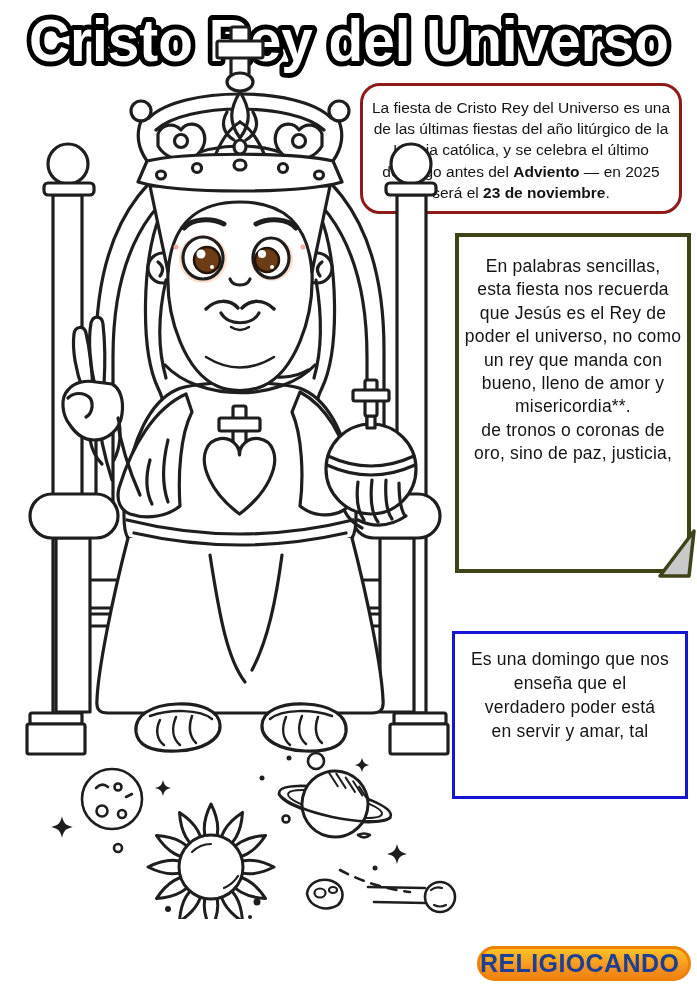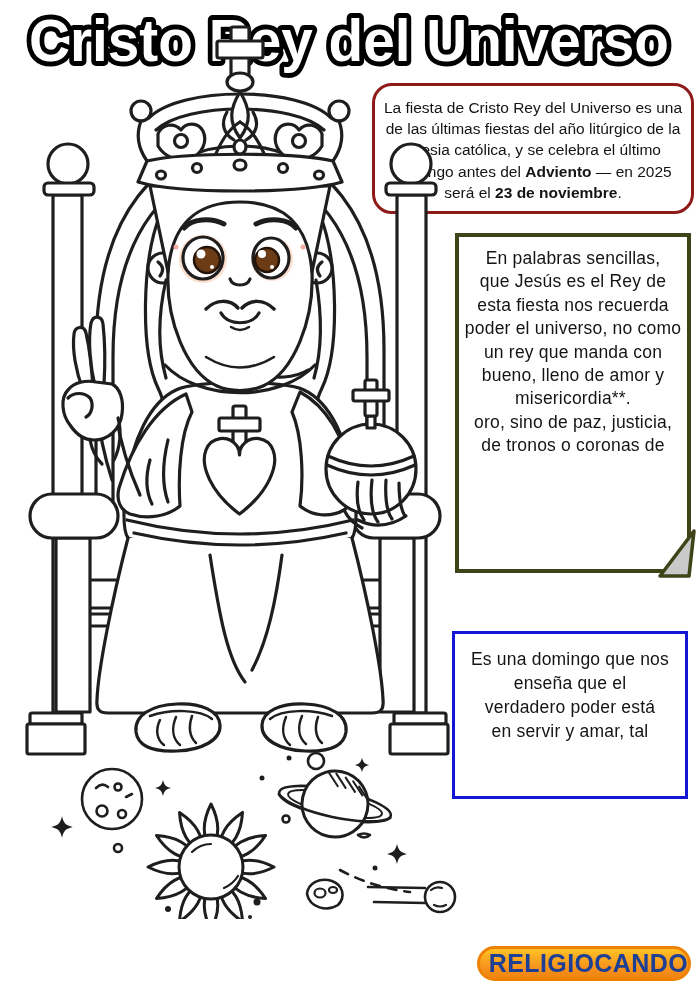--- a/index.html
+++ b/index.html
@@ -7,32 +7,32 @@
     position:relative;width:697px;height:999px;background:#ffffff;
     font-family:"Liberation Sans",sans-serif;color:#161616;overflow:hidden;
     outline:1px solid #e4e4e4;
   }
   .abs{position:absolute;}
   
   #title-svg{left:0;top:4;width:697px;height:82px;}
   
   .box{position:absolute;background:#fff;box-sizing:border-box;text-align:center;color:#141414;}
   .box .ln{white-space:nowrap;}
-  #box-feast{left:372px;top:83px;width:322px;height:131px;border:3px solid #8e1a1a;
+  #box-feast{left:360px;top:83px;width:322px;height:131px;border:3px solid #8e1a1a;
     border-radius:20px;font-size:15.5px;line-height:21.2px;padding-top:11px;}
   #box-meaning{left:455px;top:233px;width:236px;height:340px;border:4px solid #3f4418;
-    font-size:17.5px;line-height:23.4px;padding-top:10px;letter-spacing:0.2px;}
+    font-size:17.5px;line-height:23.4px;padding-top:18px;letter-spacing:0.2px;}
   #box-lesson{left:452px;top:631px;width:236px;height:168px;border:3px solid #1515d6;
     font-size:17.5px;line-height:24px;padding-top:13px;letter-spacing:0.2px;}
   .b{font-weight:bold;margin-top:48px;}
   #fold-svg{left:652px;top:526px;width:48px;height:54px;}
   
   #logo{left:477px;top:946px;width:214px;height:35px;border-radius:23px;
     background:linear-gradient(180deg,#ffc124 0%,#f7941d 62%,#ef8410 100%);
-    border:3px solid #ee8200;box-sizing:border-box;display:flex;align-items:center;justify-content:flex-end;}
+    border:3px solid #ee8200;box-sizing:border-box;display:flex;align-items:center;justify-content:flex-start;}
   #logo span{font-weight:bold;font-size:25px;color:#1d3f94;letter-spacing:0.4px;}
   
   #illu{left:0;top:80;width:470px;height:919px;}
   #illu path,#illu rect,#illu circle,#illu ellipse,#illu line{vector-effect:none;}
 </style>
 </head>
 <body>
 
 <div class="page">
 
@@ -43,28 +43,28 @@
   <div id="box-feast" class="box">
     <div class="ln"><span>La fiesta de Cristo Rey del Universo es una</span></div>
     <div class="ln"><span>de las últimas fiestas del año litúrgico de la</span></div>
     <div class="ln"><span>Iglesia católica, y se celebra el último</span></div>
     <div class="ln"><span>domingo antes del </span><span class="b">Adviento</span><span> — en 2025</span></div>
     <div class="ln"><span>será el </span><span class="b">23 de noviembre</span><span>.</span></div>
   </div>
 
   <div id="box-meaning" class="box">
     <div class="ln">En palabras sencillas,</div>
+    <div class="ln">esta fiesta nos recuerda</div>
     <div class="ln">que Jesús es el Rey de</div>
-    <div class="ln">esta fiesta nos recuerda</div>
     <div class="ln">poder el universo, no como</div>
     <div class="ln">un rey que manda con</div>
     <div class="ln">bueno, lleno de amor y</div>
     <div class="ln">misericordia**.</div>
+    <div class="ln">de tronos o coronas de</div>
     <div class="ln">oro, sino de paz, justicia,</div>
-    <div class="ln">de tronos o coronas de</div>
   </div>
   <svg id="fold-svg" class="abs" viewBox="0 0 48 54">
     <polygon points="8,50 42,5 37,50" fill="#c9c9c9" stroke="#3f4418" stroke-width="3.5" stroke-linejoin="round"></polygon>
   </svg>
 
   <div id="box-lesson" class="box">
     <div class="ln">Es una domingo que nos</div>
     <div class="ln">enseña que el</div>
     <div class="ln">verdadero poder está</div>
     <div class="ln">en servir y amar, tal</div>

